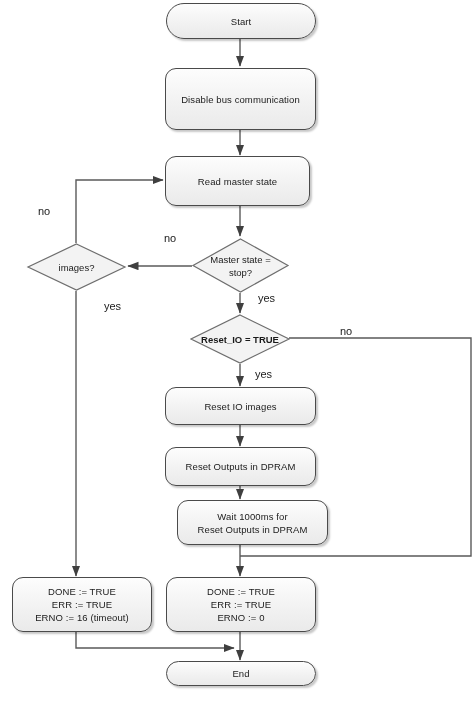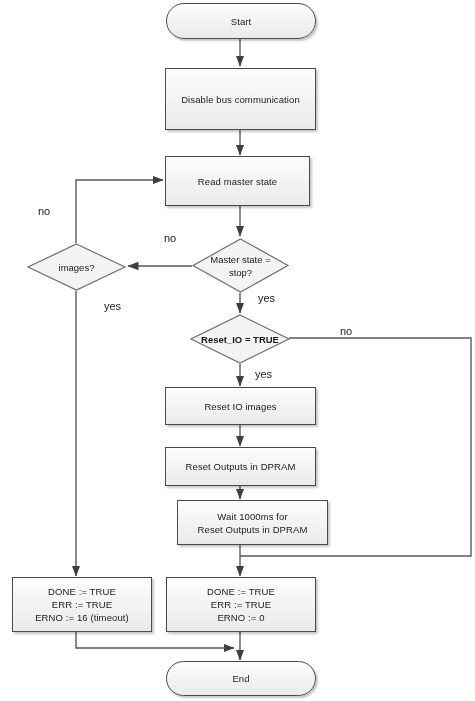--- a/index.html
+++ b/index.html
@@ -31,20 +31,21 @@
     position: absolute;
     box-sizing: border-box;
     display: flex;
     align-items: center;
     justify-content: center;
     text-align: center;
     color: #1a1a1a;
     font-size: 9.5px;
     line-height: 13px;
     letter-spacing: 0.1px;
+    border-radius: 11px;
   }
 
   .proc {
     border: 1px solid #4a4a4a;
     background: linear-gradient(to bottom, #fdfdfd 0%, #f2f2f2 55%, #eaeaea 100%);
     box-shadow: 2px 2px 2px rgba(0,0,0,0.22);
   }
 
   .term {
     border: 1px solid #4a4a4a;
@@ -186,21 +187,21 @@
 ERR := TRUE
 ERNO := 16 (timeout)</span>
   </div>
 
   <div class="node proc" style="left:166px; top:577px; width:150px; height:55px;">
     <span class="multiline">DONE := TRUE
 ERR := TRUE
 ERNO := 0</span>
   </div>
 
-  <div class="node term" style="left:166px; top:661px; width:150px; height:35px;">
+  <div class="node term" style="left:166px; top:661px; width:150px; height:25px;">
     <span>End</span>
   </div>
 
   <div class="edge-label" style="left:38px; top:205px;">no</div>
   <div class="edge-label" style="left:104px; top:300px;">yes</div>
   <div class="edge-label" style="left:164px; top:232px;">no</div>
   <div class="edge-label" style="left:258px; top:292px;">yes</div>
   <div class="edge-label" style="left:340px; top:325px;">no</div>
   <div class="edge-label" style="left:255px; top:368px;">yes</div>
 

